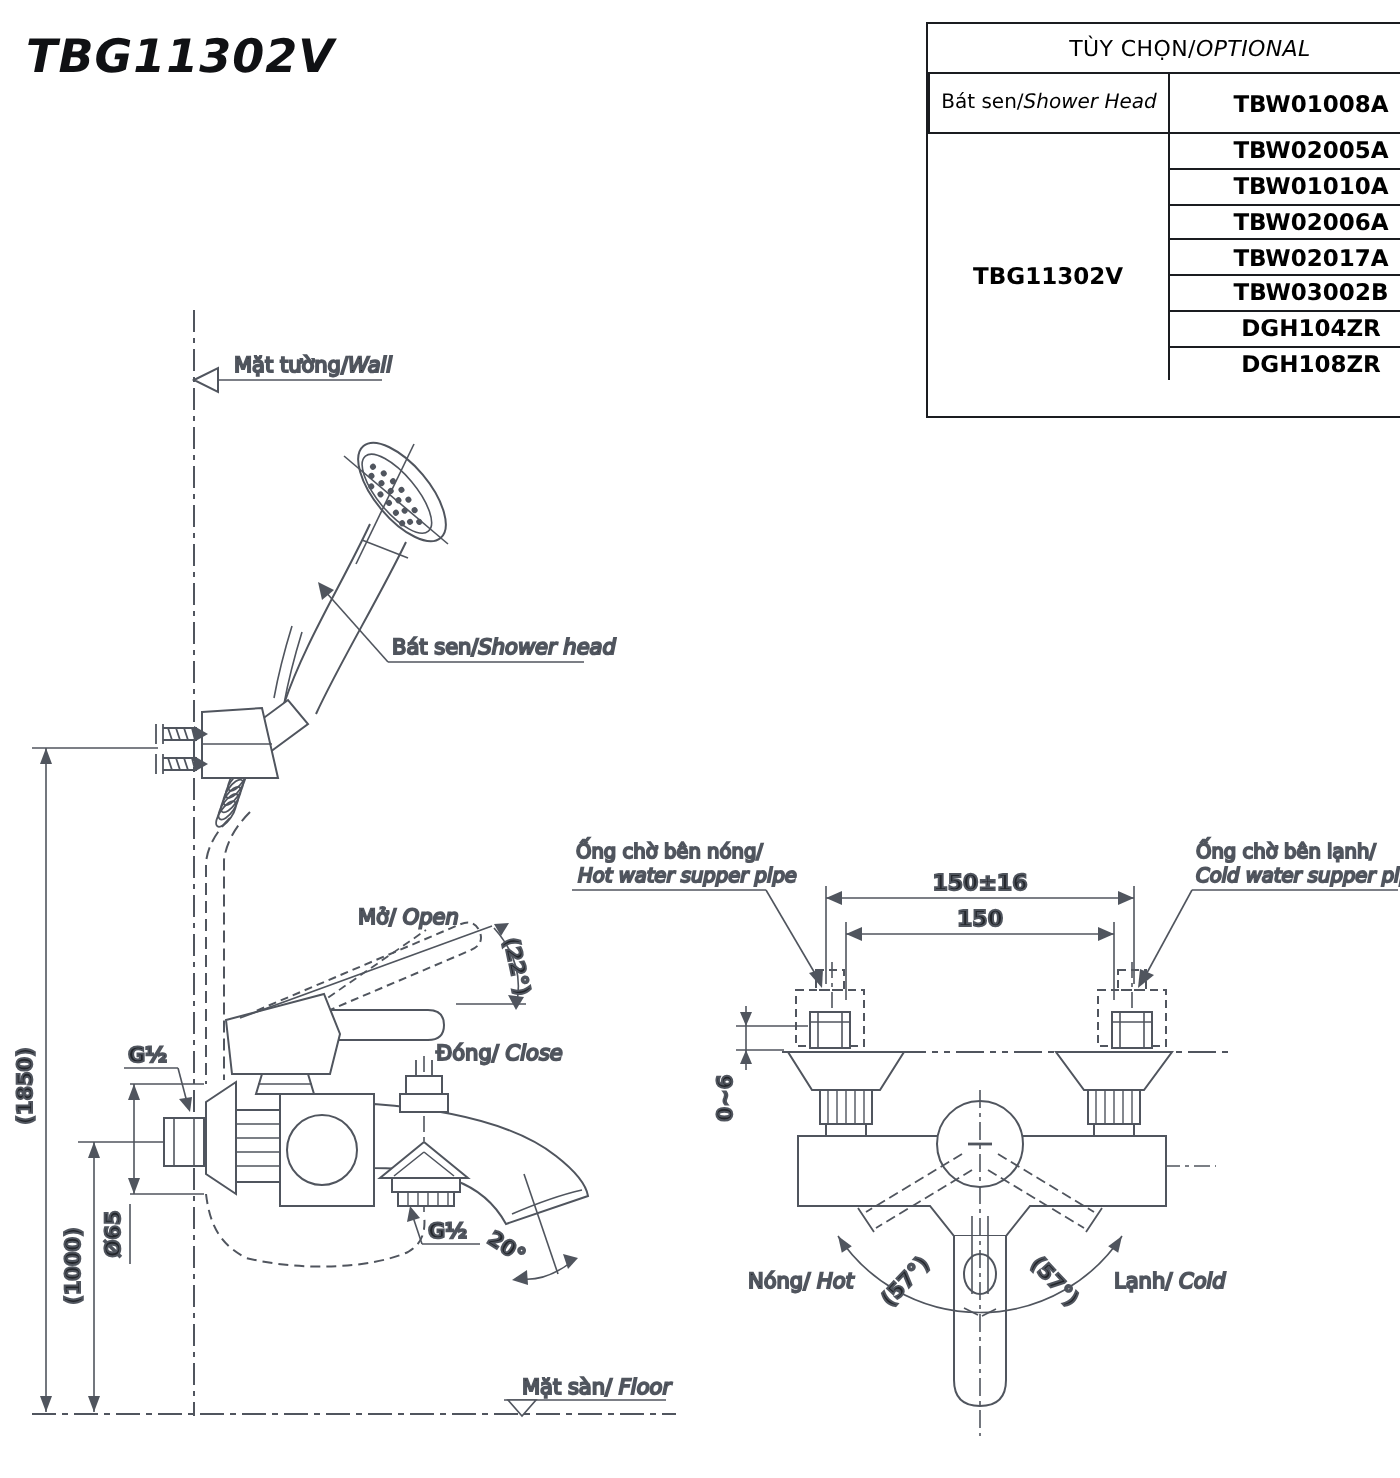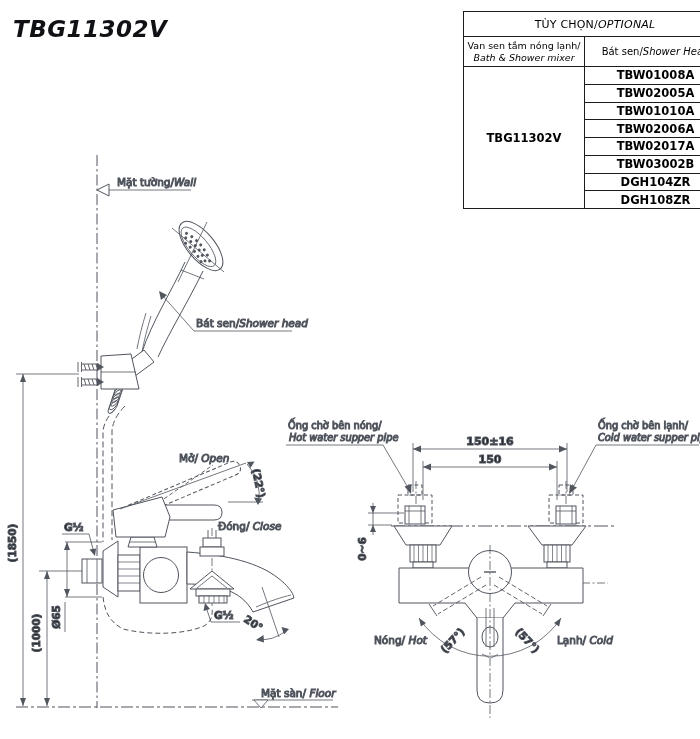--- a/index.html
+++ b/index.html
@@ -33,24 +33,20 @@
 
 <div id="stage">
 
   <div class="title">TBG11302V</div>
 
   
   <div class="opt-table">
     <div class="cell t-head no-l no-t">
         <span><span>TÙY CHỌN/</span><i>OPTIONAL</i></span>
       </div>
-    <div class="cell t-colhead no-l">
-      <span class="ln1">Van sen tắm nóng lạnh/</span>
-      <span class="ln2">Bath &amp; Shower mixer</span>
-    </div>
     <div class="cell t-colhead t-col2head">
       <span><span>Bát sen/</span><i>Shower Head</i></span>
     </div>
     <div class="cell t-model no-l">TBG11302V</div>
     <div class="cell t-code">TBW01008A</div>
     <div class="cell t-code">TBW02005A</div>
     <div class="cell t-code">TBW01010A</div>
     <div class="cell t-code">TBW02006A</div>
     <div class="cell t-code">TBW02017A</div>
     <div class="cell t-code">TBW03002B</div>

